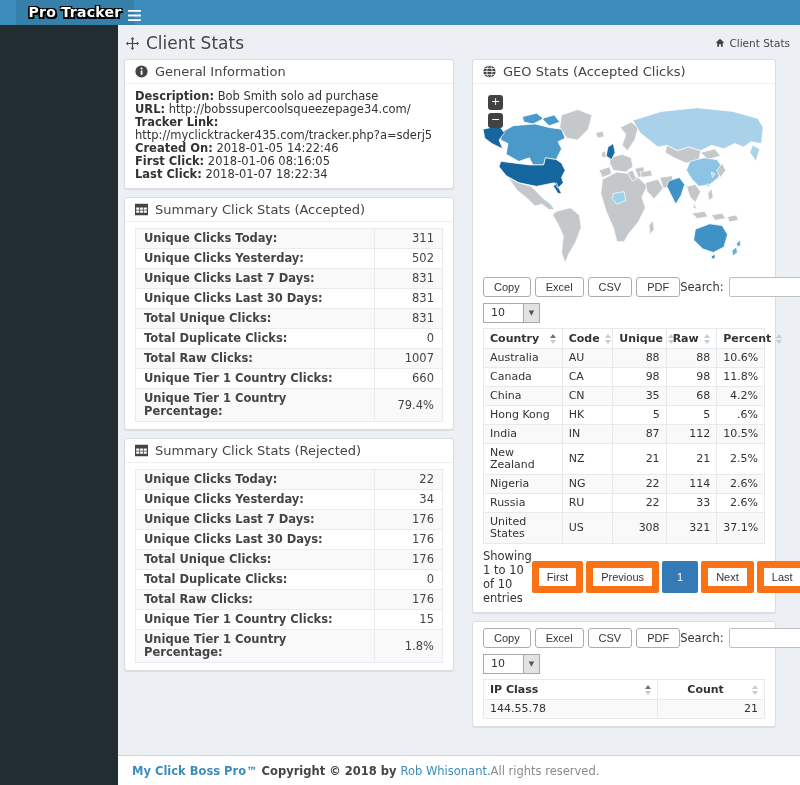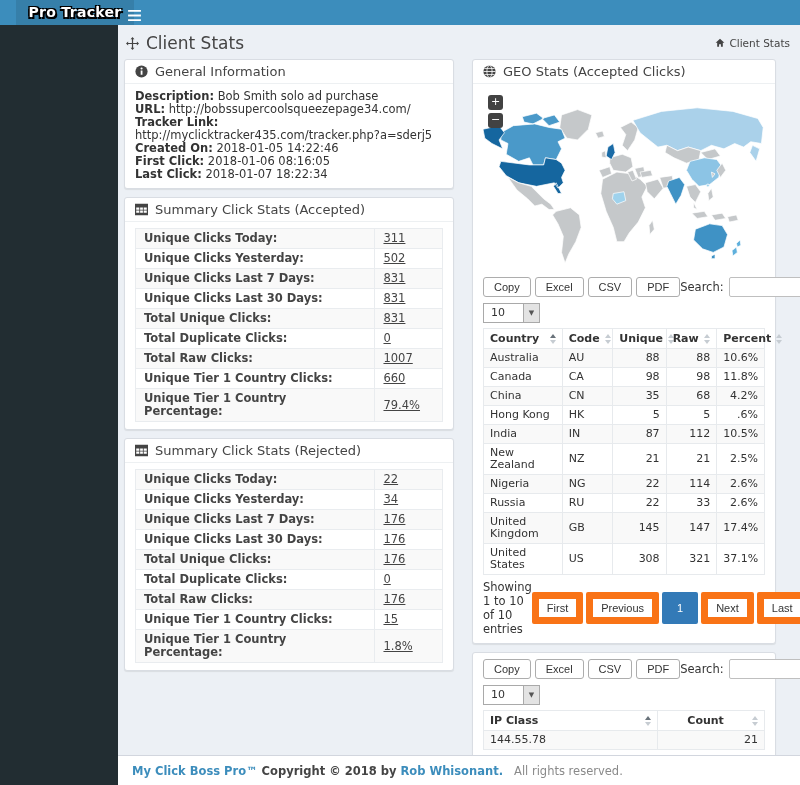--- a/index.html
+++ b/index.html
@@ -33,21 +33,21 @@
   .box-body { padding:6px 10px 7px 10px; }
 
   
   .gi-line { font-size:11.5px; line-height:13px; color:#333; }
   .gi-line b { color:#333; }
 
   
   .stats-table { width:100%; border-collapse:collapse; font-size:11.5px; color:#444; }
   .stats-table td { border:1px solid #e9ecef; padding:3px 8px; line-height:13px; }
   .stats-table td.lbl { font-weight:bold; }
-  .stats-table td.val { width:22%; text-align:left; font-weight:normal;text-decoration:underline; }
+  .stats-table td.val { width:22%; text-align:right; font-weight:normal; }
   .stats-table tr:nth-child(odd) td { background:#f9f9f9; }
 
   
   .map-wrap { position:relative; height:182px; margin-bottom:5px; background:#fff; }
   .map-wrap svg.worldmap { width:100%; height:100%; display:block; }
   .zoom-btn { position:absolute; left:5px; width:15px; height:15px; background:#424242; color:#fff; border-radius:3px;
               font-size:11px; line-height:14px; text-align:center; cursor:pointer; user-select:none; }
   .zoom-in { top:5px; } .zoom-out { top:23px; }
 
   
@@ -78,21 +78,21 @@
   .dt-footer { display:flex; justify-content:space-between; align-items:center; margin-top:5px; font-size:11.5px; color:#333; }
   .pager { display:flex; gap:3px; }
   .page-btn { border:7px solid #f97316; background:#fff; border-radius:2px; padding:3px 8px; font-size:11px; color:#333; cursor:pointer; }
   .page-btn.active { background:#337ab7; border-color:#337ab7; color:#fff; }
 
   
   .main-footer { position:absolute; bottom:0; left:118px; right:0; height:30px; background:#fff; border-top:1px solid #d2d6de;
                  display:flex; align-items:center; padding-left:14px; font-size:11.5px; }
   .main-footer .brand-link { color:#3c8dbc; font-weight:bold; text-decoration:none; margin-right:4px; }
   .main-footer .mid { font-weight:bold; color:#444; margin-right:4px; }
-  .main-footer .author { color:#3c8dbc; font-weight:bold; text-decoration:none; margin-right:11px; }
+  .main-footer .author { color:#3c8dbc; font-weight:normal; text-decoration:none; margin-right:0; }
   .main-footer .suffix { color:#8a8a8a; }
 
   .icon13 { width:13px; height:13px; flex:none; }
 </style>
 </head>
 <body>
 
 <div class="navbar">
   <div class="logo">Pro Tracker</div>
   <div class="nav-toggle">
@@ -429,27 +429,20 @@
                   <td class="tc">2.6%</td>
                 </tr>
               <tr>
                   <td>Russia</td>
                   <td>RU</td>
                   <td class="tc">22</td>
                   <td class="tc">33</td>
                   <td class="tc">2.6%</td>
                 </tr>
               <tr>
-                  <td>United Kingdom</td>
-                  <td>GB</td>
-                  <td class="tc">145</td>
-                  <td class="tc">147</td>
-                  <td class="tc">17.4%</td>
-                </tr>
-              <tr>
                   <td>United States</td>
                   <td>US</td>
                   <td class="tc">308</td>
                   <td class="tc">321</td>
                   <td class="tc">37.1%</td>
                 </tr>
             </tbody>
           </table>
 
           <div class="dt-footer">

